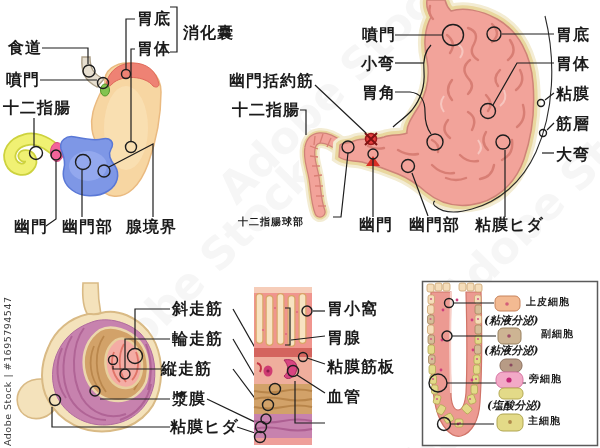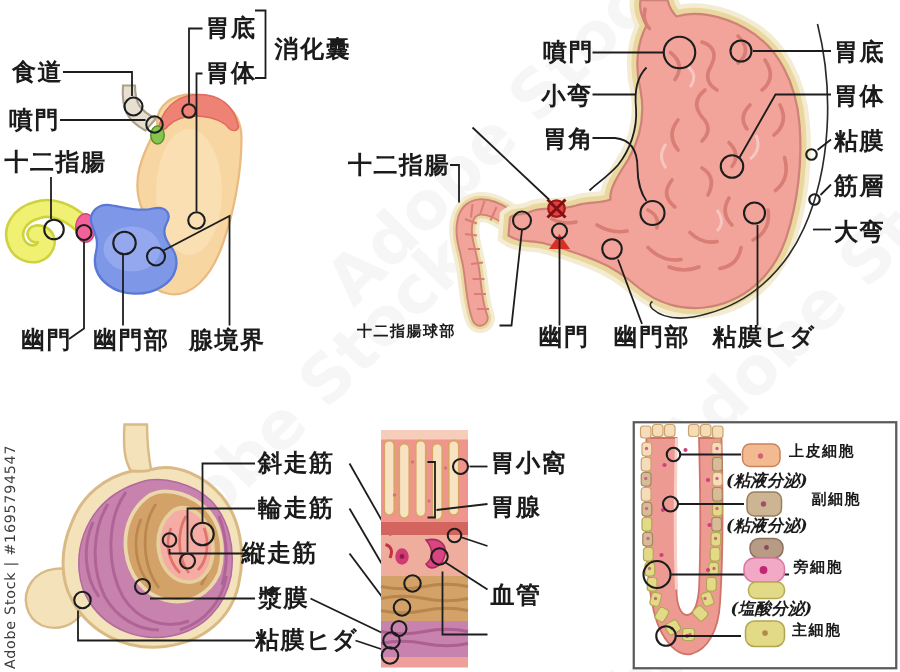--- a/index.html
+++ b/index.html
@@ -438,39 +438,41 @@
   <div class="lbl" style="left:14px;top:219px">幽門</div>
   <div class="lbl" style="left:62px;top:219px">幽門部</div>
   <div class="lbl" style="left:126px;top:219px">腺境界</div>
   <div class="lbl" style="left:137px;top:11px">胃底</div>
   <div class="lbl" style="left:137px;top:41px">胃体</div>
   <div class="lbl" style="left:183px;top:25px">消化囊</div>
 
   <div class="lbl" style="left:362px;top:27px">噴門</div>
   <div class="lbl" style="left:361px;top:56px">小弯</div>
   <div class="lbl" style="left:362px;top:85px">胃角</div>
+  <div class="lbl" style="left:229px;top:73px">幽門括約筋</div>
   <div class="lbl" style="left:232px;top:102px">十二指腸</div>
   <div class="lbl md" style="left:238px;top:217px">十二指腸球部</div>
   <div class="lbl" style="left:359px;top:217px">幽門</div>
   <div class="lbl" style="left:409px;top:217px">幽門部</div>
   <div class="lbl" style="left:475px;top:217px">粘膜ヒダ</div>
   <div class="lbl" style="left:556px;top:27px">胃底</div>
   <div class="lbl" style="left:556px;top:56px">胃体</div>
   <div class="lbl" style="left:556px;top:86px">粘膜</div>
   <div class="lbl" style="left:556px;top:116px">筋層</div>
   <div class="lbl" style="left:556px;top:147px">大弯</div>
 
   <div class="lbl" style="left:172px;top:301px">斜走筋</div>
   <div class="lbl" style="left:172px;top:331px">輪走筋</div>
   <div class="lbl" style="left:161px;top:361px">縦走筋</div>
   <div class="lbl" style="left:172px;top:391px">漿膜</div>
   <div class="lbl" style="left:170px;top:419px">粘膜ヒダ</div>
 
   <div class="lbl" style="left:327px;top:301px">胃小窩</div>
   <div class="lbl" style="left:327px;top:330px">胃腺</div>
+  <div class="lbl" style="left:327px;top:359px">粘膜筋板</div>
   <div class="lbl" style="left:327px;top:389px">血管</div>
 
   <div class="lbl md" style="left:526px;top:297px">上皮細胞</div>
   <div class="lbl xs" style="left:484px;top:315px">(粘液分泌)</div>
   <div class="lbl md" style="left:541px;top:329px">副細胞</div>
   <div class="lbl xs" style="left:484px;top:345px">(粘液分泌)</div>
   <div class="lbl md" style="left:529px;top:374px">旁細胞</div>
   <div class="lbl xs" style="left:487px;top:400px">(塩酸分泌)</div>
   <div class="lbl md" style="left:528px;top:416px">主細胞</div>
 

